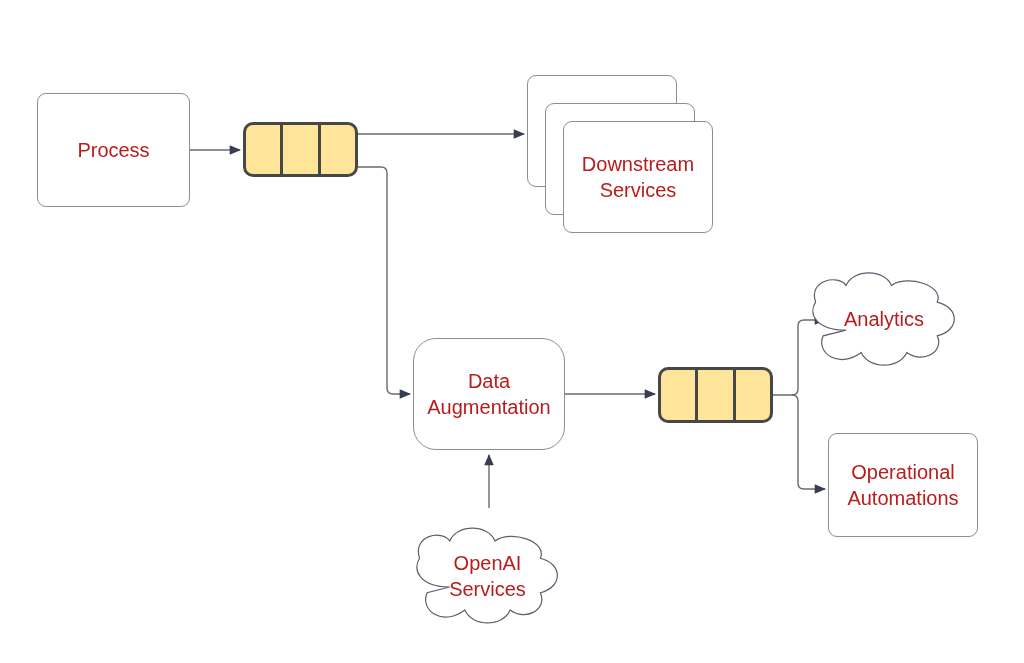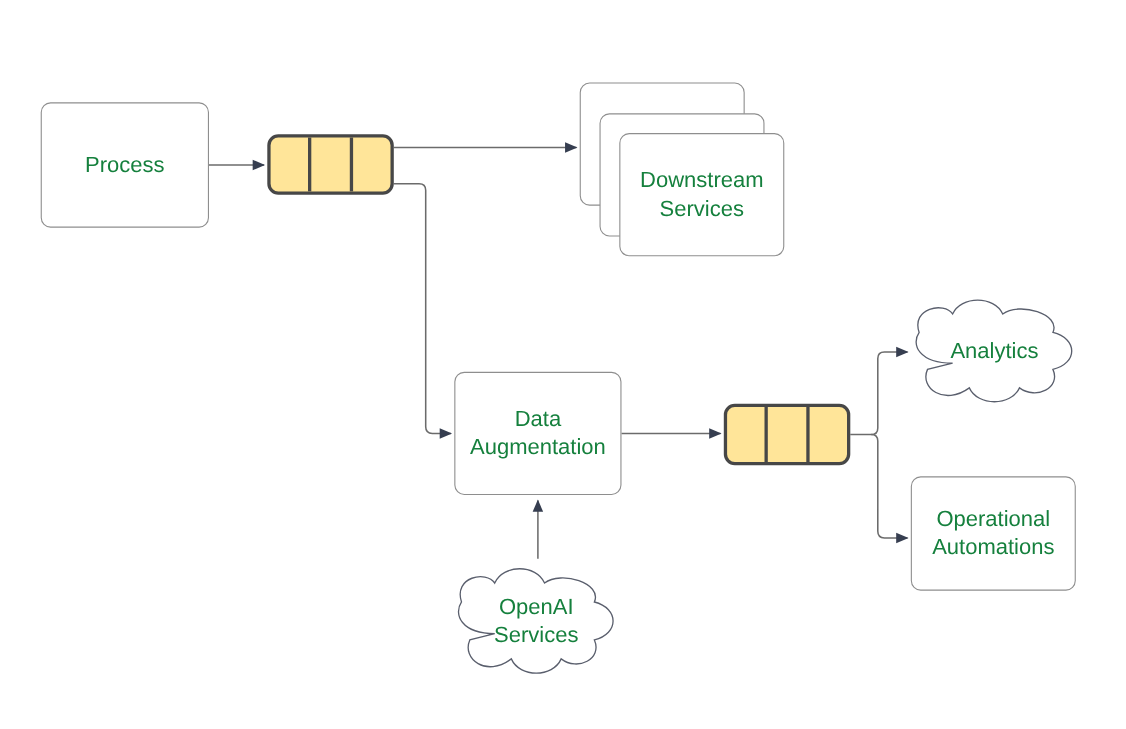--- a/index.html
+++ b/index.html
@@ -6,21 +6,21 @@
     margin: 0;
     padding: 0;
     background: #ffffff;
   }
   .stage {
     position: relative;
     width: 1024px;
     height: 663px;
     background: #ffffff;
     font-family: "Liberation Sans", sans-serif;
-    color: #15803d;
+    color: #b91c1c;
     overflow: hidden;
   }
   .connector-layer {
     position: absolute;
     left: 0;
     top: 0;
     width: 1024px;
     height: 663px;
     z-index: 1;
   }
@@ -37,21 +37,21 @@
     border-radius: 9px;
     display: flex;
     align-items: center;
     justify-content: center;
     text-align: center;
     font-size: 20px;
     line-height: 26px;
     z-index: 2;
   }
   .node.process        { left: 37px;  top: 93px;  width: 153px; height: 114px; }
-  .node.data-aug       { left: 413px; top: 338px; width: 152px; height: 112px; }
+  .node.data-aug       { left: 413px; top: 338px; width: 152px; height: 112px; border-radius: 23px; }
   .node.op-auto        { left: 828px; top: 433px; width: 150px; height: 104px; }
 
   .stack-card {
     position: absolute;
     box-sizing: border-box;
     width: 150px;
     height: 112px;
     background: #ffffff;
     border: 1px solid #8e8e8e;
     border-radius: 9px;
@@ -78,22 +78,22 @@
   .queue .seg { flex: 1 1 0; }
   .queue .seg.mid {
     border-left: 3px solid #474747;
     border-right: 3px solid #474747;
   }
 
   .cloud {
     position: absolute;
     z-index: 2;
   }
-  .cloud.analytics { left: 828px; top: 263px; width: 152px; height: 112px; }
-  .cloud.openai    { left: 412px; top: 507px; width: 151px; height: 115px; }
+  .cloud.analytics { left: 808px; top: 263px; width: 152px; height: 112px; }
+  .cloud.openai    { left: 412px; top: 518px; width: 151px; height: 115px; }
   .cloud svg { display: block; width: 100%; height: 100%; }
   .cloud .cloud-label {
     position: absolute;
     left: 0; top: 0; right: 0; bottom: 0;
     display: flex;
     align-items: center;
     justify-content: center;
     text-align: center;
     font-size: 20px;
     line-height: 26px;

